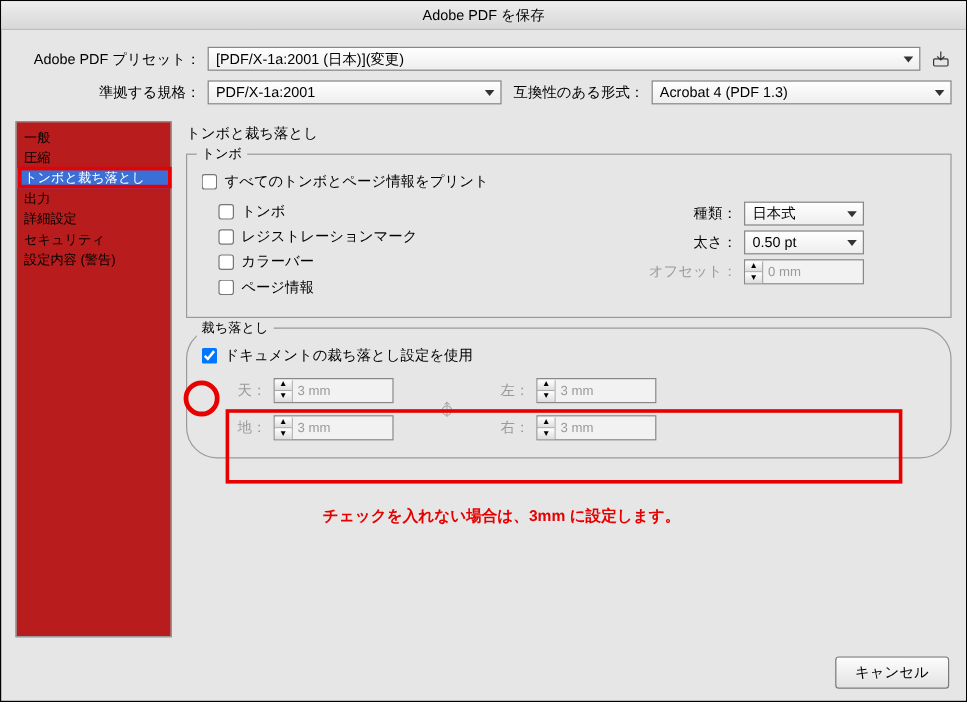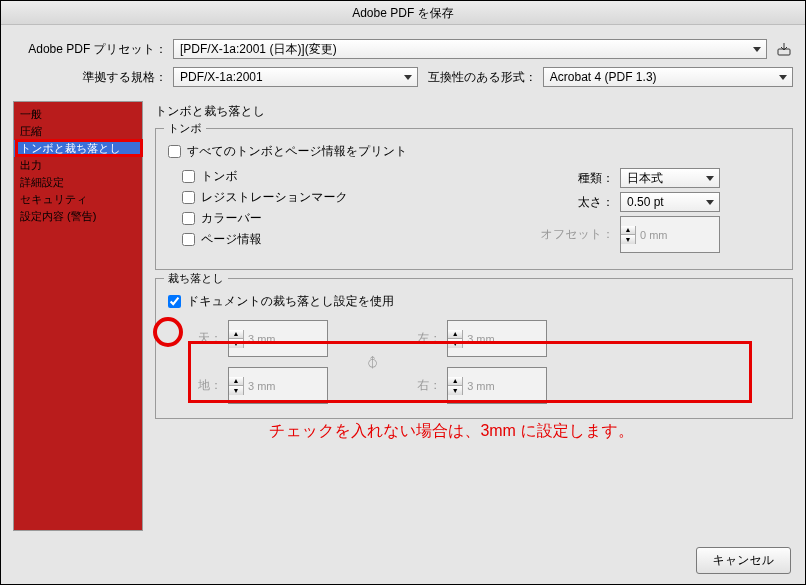--- a/index.html
+++ b/index.html
@@ -28,35 +28,35 @@
 .fieldset { border: 1px solid #9a9a9a; padding: 10px 12px 12px 12px; margin-bottom: 8px; position: relative; background: #e6e6e6; }
 .fieldset-legend { position: absolute; top: -8px; left: 8px; background: #e6e6e6; padding: 0 4px; font-size: 11px; }
 .cb-row { display: flex; align-items: center; margin: 4px 0 4px 14px; }
 .cb-row.main-cb { margin-left: 0; }
 .cb-row input[type=checkbox] { margin-right: 6px; width: 13px; height: 13px; }
 .cb-row label { font-size: 12px; }
 .prop-row { display: flex; align-items: center; margin: 4px 0; justify-content: flex-end; padding-right: 60px; }
 .prop-label { margin-right: 6px; font-size: 12px; }
 .prop-label.disabled { color: #9a9a9a; font-family: Liberation Mono, monospace; }
 .small-select { width: 100px; height: 20px; }
-.field { border: 1px solid #888; background: #fff; height: 37px; display: flex; align-items: center; width: 100px; }
+.field { border: 1px solid #888; background: #fff; height: 21px; display: flex; align-items: center; width: 100px; }
 .field.disabled { color: #9a9a9a; background: #f2f2f2; }
 .stepper { display: flex; flex-direction: column; border-right: 1px solid #aaa; }
 .step-btn { width: 14px; height: 9px; font-size: 7px; line-height: 7px; text-align: center; background: linear-gradient(#fff,#ddd); border: none; border-bottom: 1px solid #aaa; }
 .step-btn:last-child { border-bottom: none; }
 .field-val { padding-left: 4px; font-size: 11px; }
 .tombo-grid { display: flex; }
 .tombo-left { flex: 0 0 220px; }
 .tombo-right { flex: 1; }
 .bleed-grid { display: flex; padding: 6px 0 2px 30px; align-items: center; gap: 40px; }
 .bleed-col { display: flex; flex-direction: column; gap: 10px; }
 .bleed-item { display: flex; align-items: center; }
 .bleed-label { font-size: 12px; color: #9a9a9a; margin-right: 6px; }
 .link-icon { font-size: 14px; color: #9a9a9a; }
-.annotation { color: #e60000; font-weight: normal; font-size: 16px; position: absolute; }
+.annotation { color: #e60000; font-weight: bold; font-size: 13px; position: absolute; }
 .annotation-circle { border: 4px solid #e60000; border-radius: 50%; position: absolute; pointer-events: none; }
 .footer { position: absolute; bottom: 10px; right: 14px; display: flex; gap: 10px; }
 .btn { background: linear-gradient(#fdfdfd,#e2e2e2); border: 1px solid #7a7a7a; border-radius: 3px; padding: 4px 16px; font-size: 12px; cursor: pointer; }
 </style>
 </head>
 <body>
 
 <div class="window">
   <div class="titlebar">
     <span>Adobe PDF を保存</span>
@@ -144,21 +144,21 @@
                   </div>
                 <span class="field-val">0 mm</span>
               </div>
             </div>
           </div>
         </div>
       </div>
 
       <div class="annotation" style="left:168px; top:290px;">↓ココにチェックを入れると新規ドキュメントの裁ち落とし設定が有効になります。</div>
 
-      <div class="fieldset" style="position:relative;">
+      <div class="fieldset" style="position:relative;border-radius:26px;">
         <div class="fieldset-legend">裁ち落とし</div>
         <div class="cb-row main-cb">
           <input type="checkbox" checked="" style="">
           <label>ドキュメントの裁ち落とし設定を使用</label>
         </div>
         <div class="bleed-grid">
           <div class="bleed-col">
             <div class="bleed-item">
               <span class="bleed-label">天：</span>
               <div class="field disabled">

